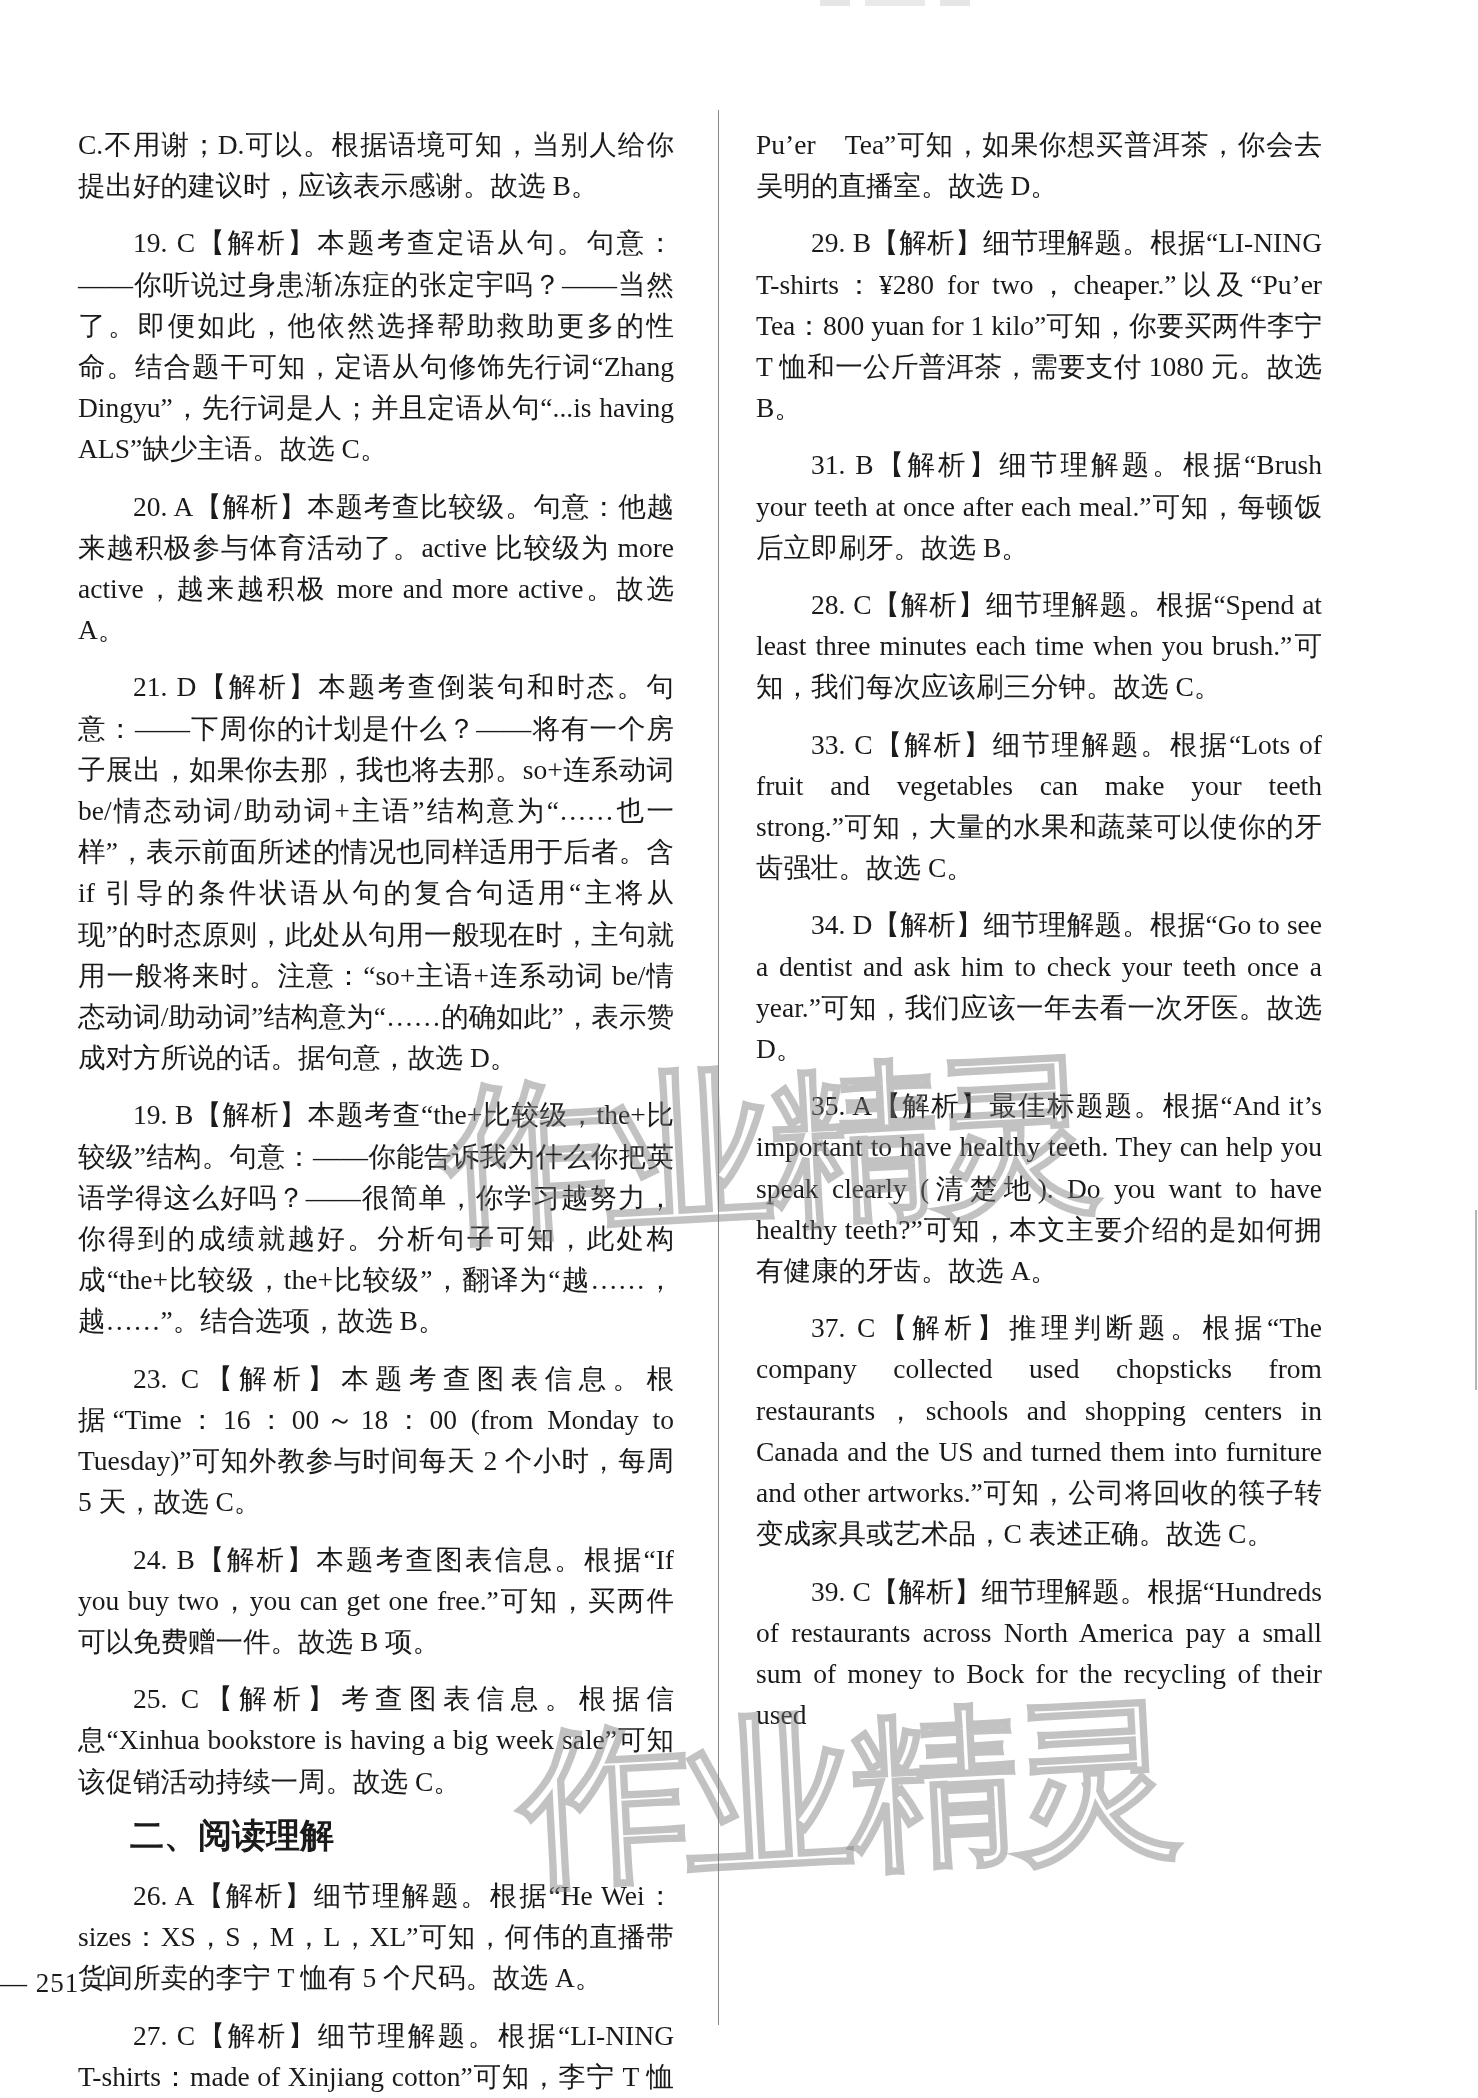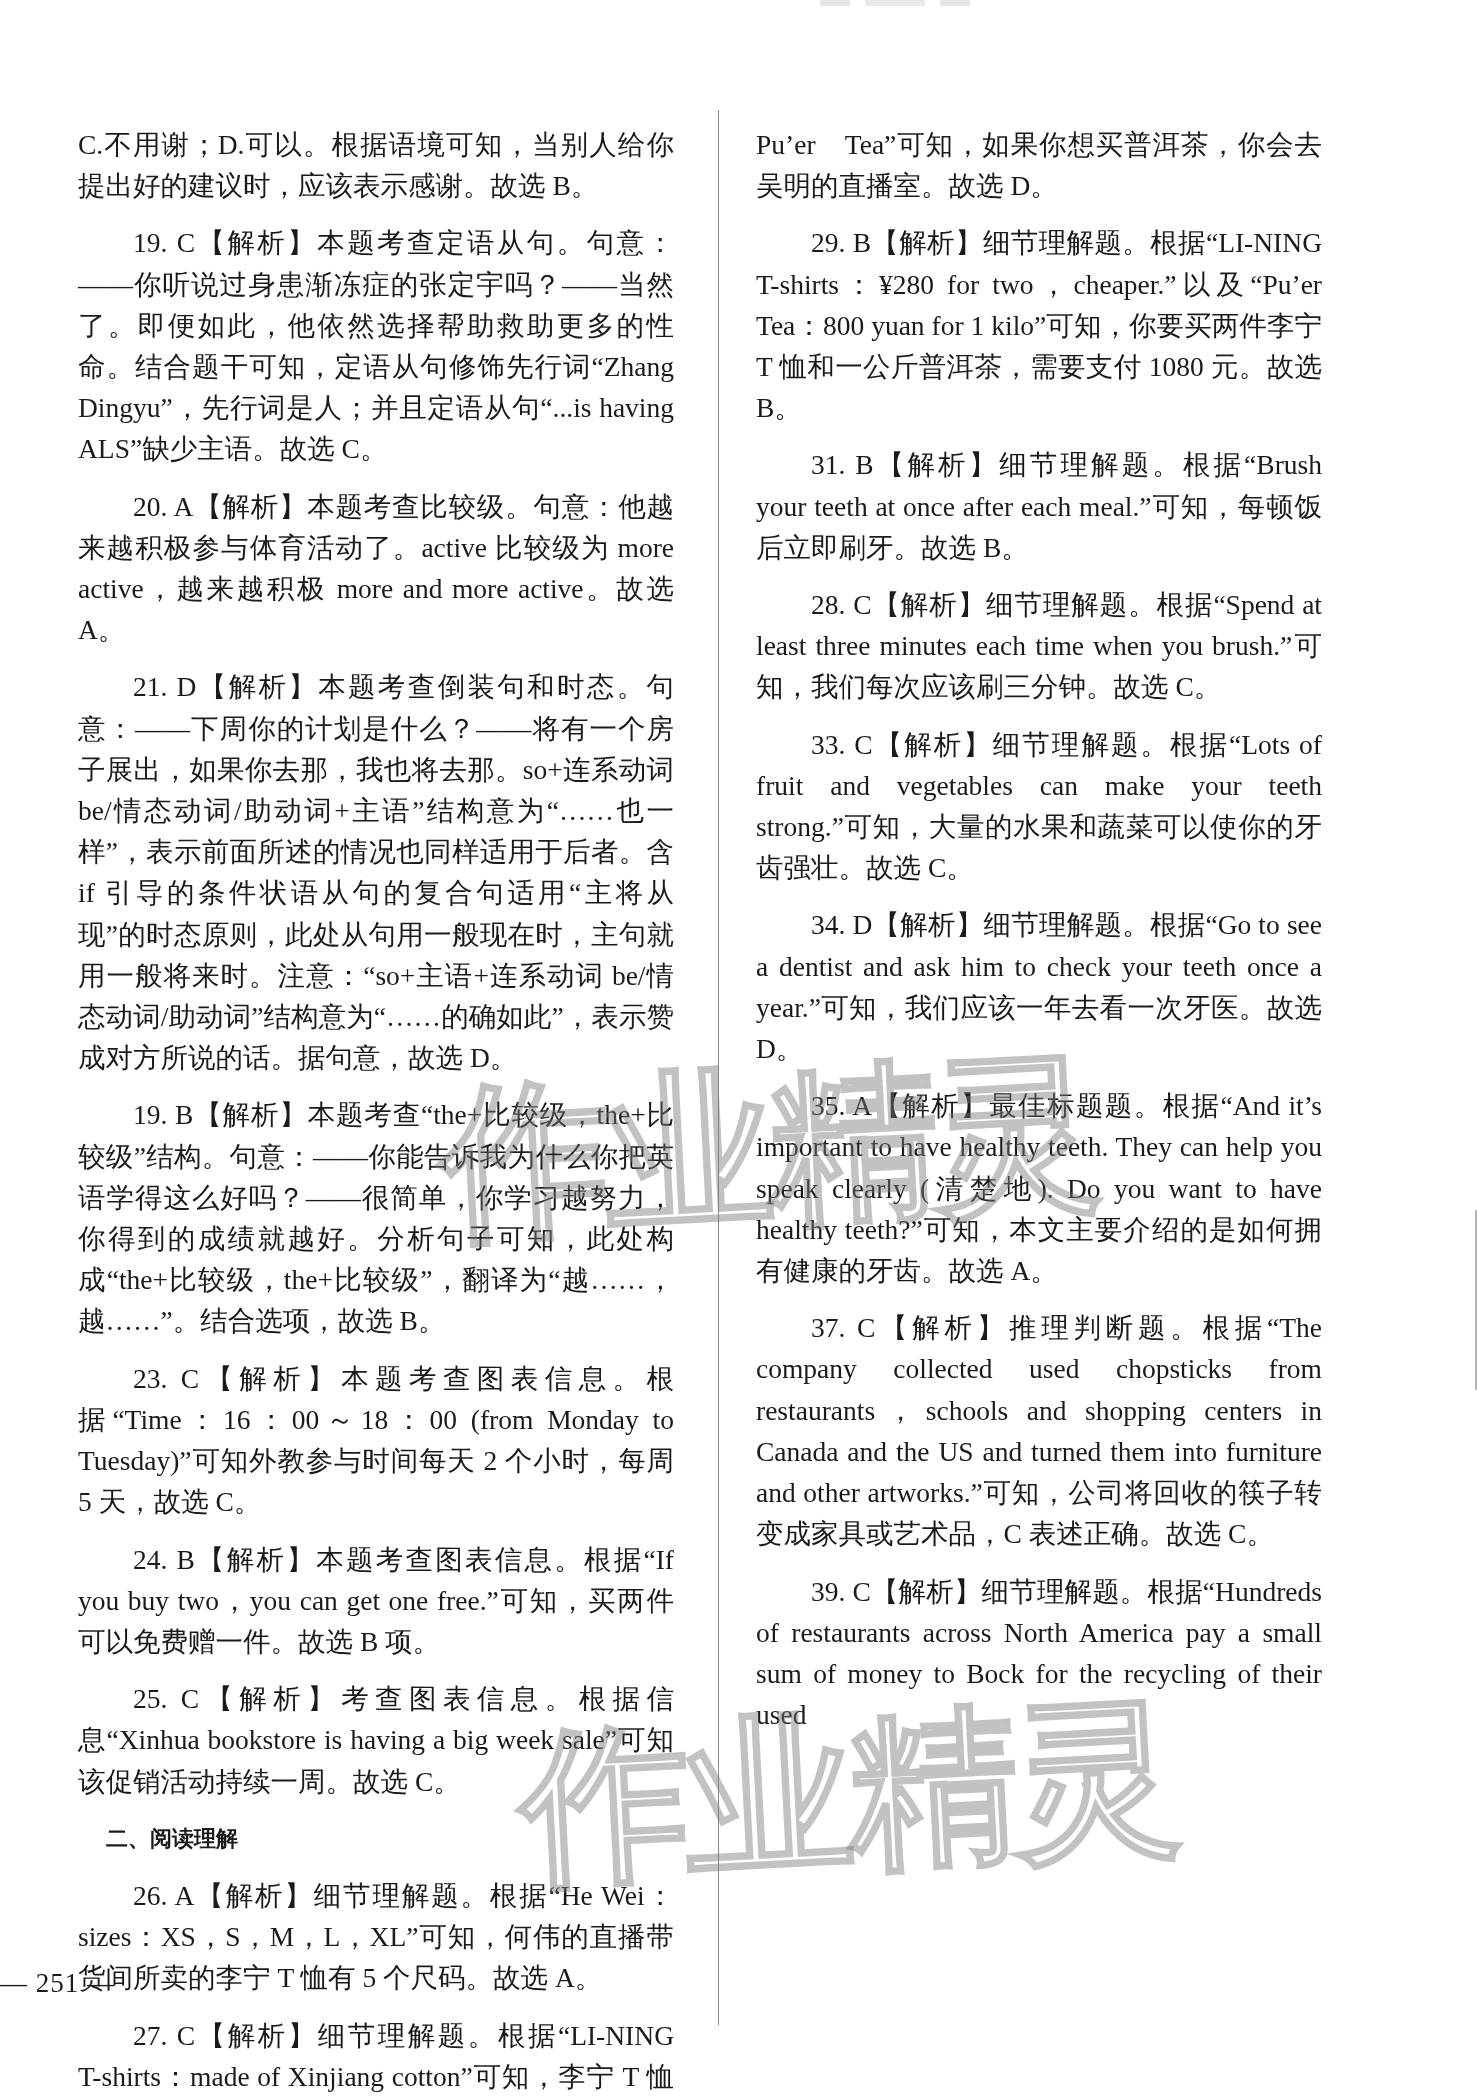--- a/index.html
+++ b/index.html
@@ -11,21 +11,21 @@
   .page { position: absolute; left: 0; top: 0; width: 1478px; height: 2098px; }
   .col {
     position: absolute; top: 108px;
     font-size: 27.5px; line-height: 41.2px;
     text-align: justify; text-justify: inter-character;
   }
   .col-left { left: 62px; width: 628px; }
   .col-right { left: 740px; width: 598px; }
   .para { margin: 16px; }
   .para.indent { text-indent: 2em; }
-  .section-heading { margin: 0; text-indent: 2em; font-family: Liberation Sans, sans-serif; font-weight: bold; font-size: 22px; }
+  .section-heading { margin: 0; text-indent: 2em; font-family: Liberation Mono, monospace; font-weight: bold; font-size: 34px; }
   .divider {
     position: absolute; left: 718px; top: 110px; width: 1px; height: 1915px;
     background: #8a8a8a;
   }
   .page-number {
     position: absolute; top: 1968px; left: 0; width: 1436px; 
     font-size: 27px; letter-spacing: 1px;
   }
   .top-mark {
     position: absolute; top: 0; left: 820px; width: 150px; height: 6px;

